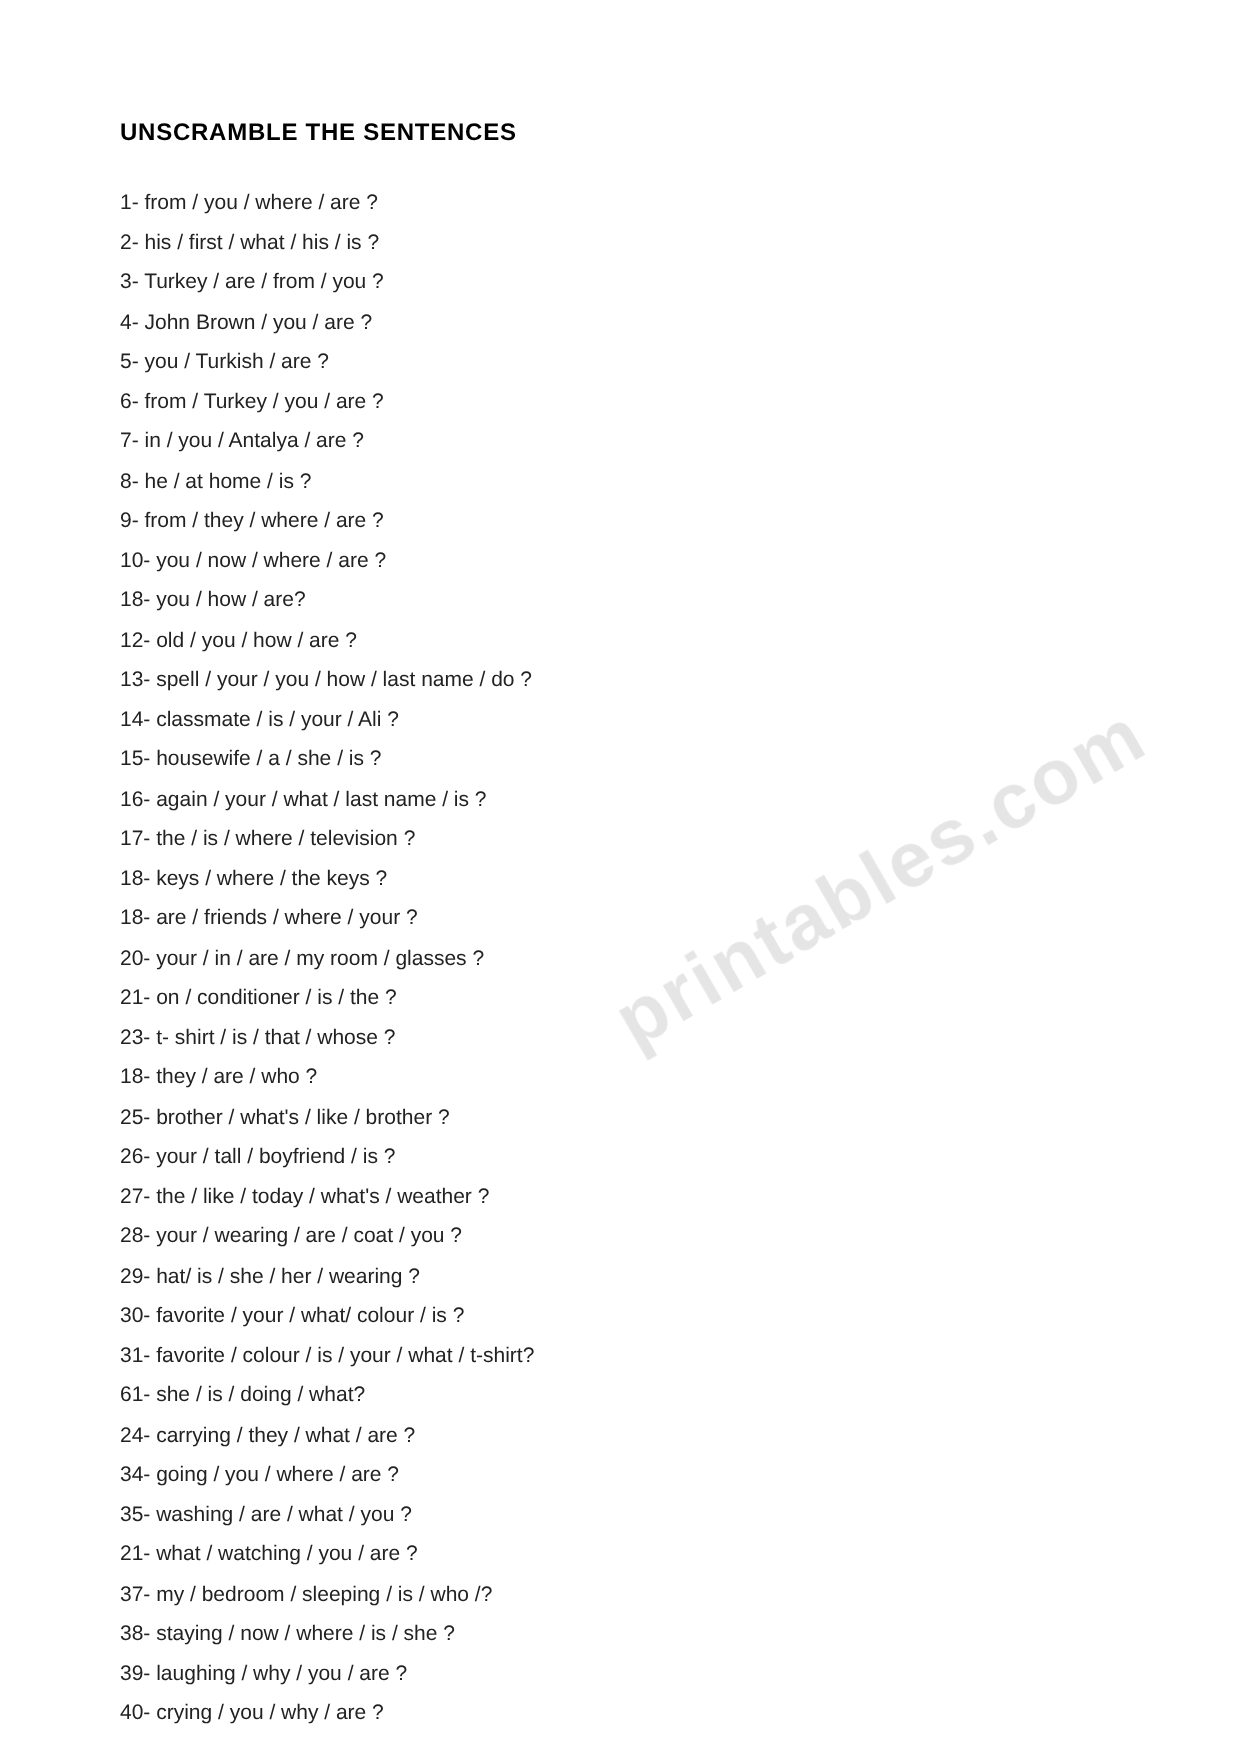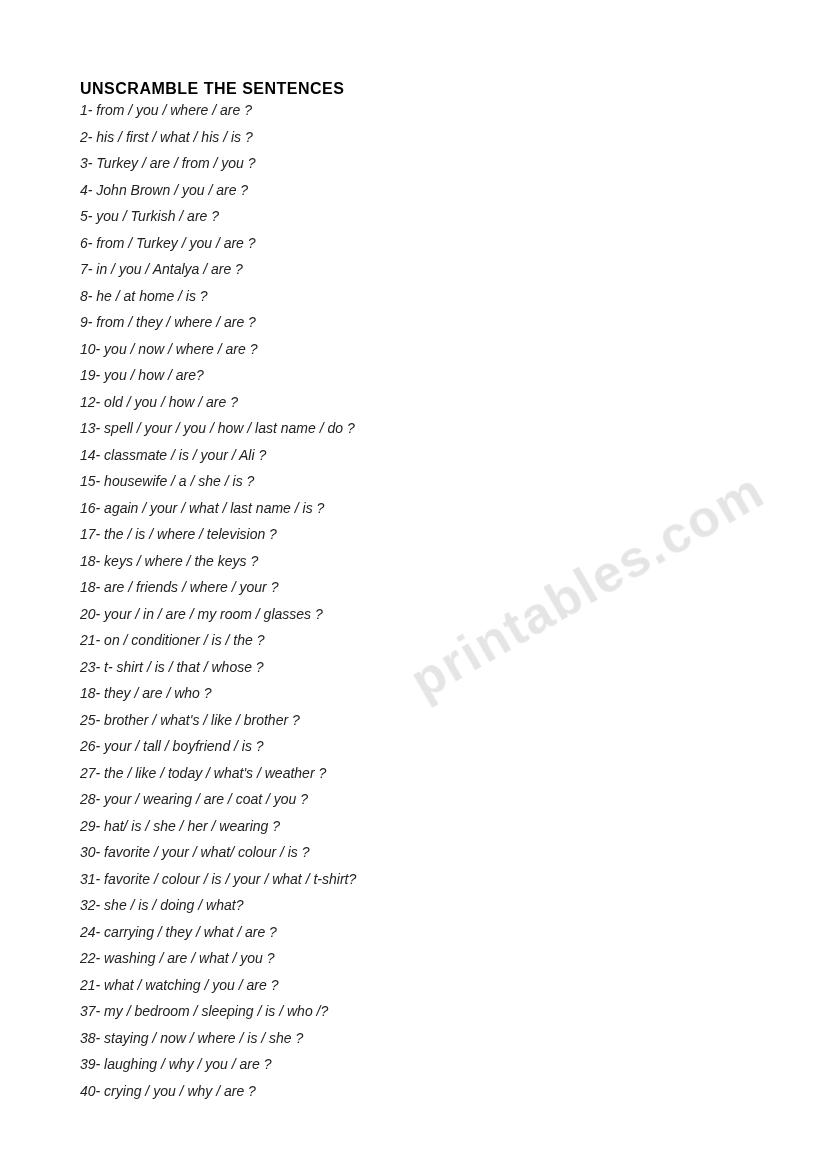--- a/index.html
+++ b/index.html
@@ -29,75 +29,76 @@
       pointer-events: none;
       white-space: nowrap;
       letter-spacing: 2px;
       transform-origin: center center;
     }
 
     .title {
       font-size: 16px;
       font-weight: bold;
       font-family: Arial, Helvetica, sans-serif;
+      margin-bottom: 24px;
       letter-spacing: 0.5px;
     }
 
     .sentences-list {
       font-size: 14px;
       font-family: Arial, Helvetica, sans-serif;
       line-height: 1.75;
       color: #222;
     }
 
     .sentence-item {
       display: block;
       margin-bottom: 2px;
-      font-style: italic;
     }
   </style>
 </head>
 <body>
 
 <div class="watermark">printables.com</div>
 
 <div class="title">UNSCRAMBLE THE SENTENCES</div>
 
 <div class="sentences-list">
 <span class="sentence-item">1- from / you / where / are ?</span>
     <span class="sentence-item">2- his / first / what / his / is ?</span>
     <span class="sentence-item">3- Turkey / are / from / you ?</span>
     <span class="sentence-item">4- John Brown / you  / are ?</span>
     <span class="sentence-item">5- you / Turkish / are ?</span>
     <span class="sentence-item">6- from / Turkey / you / are ?</span>
     <span class="sentence-item">7- in / you / Antalya / are ?</span>
     <span class="sentence-item">8- he / at home / is ?</span>
     <span class="sentence-item">9- from / they / where / are ?</span>
     <span class="sentence-item">10- you / now / where / are ?</span>
-    <span class="sentence-item">19- you / how / are?</span>
+    <span class="sentence-item">18- you / how / are?</span>
     <span class="sentence-item">12- old / you / how / are ?</span>
     <span class="sentence-item">13- spell / your / you / how / last name / do ?</span>
     <span class="sentence-item">14- classmate / is / your / Ali ?</span>
     <span class="sentence-item">15- housewife / a / she / is ?</span>
     <span class="sentence-item">16- again / your / what / last name / is ?</span>
     <span class="sentence-item">17- the / is / where / television ?</span>
     <span class="sentence-item">18- keys / where / the keys ?</span>
     <span class="sentence-item">18- are / friends / where / your ?</span>
     <span class="sentence-item">20- your / in / are / my room / glasses ?</span>
     <span class="sentence-item">21- on / conditioner / is / the ?</span>
     <span class="sentence-item">23- t- shirt / is / that / whose ?</span>
     <span class="sentence-item">18- they / are / who ?</span>
     <span class="sentence-item">25- brother / what's / like / brother ?</span>
     <span class="sentence-item">26- your / tall / boyfriend / is ?</span>
     <span class="sentence-item">27- the / like / today / what's / weather ?</span>
     <span class="sentence-item">28- your / wearing / are / coat / you ?</span>
     <span class="sentence-item">29- hat/ is / she / her / wearing ?</span>
     <span class="sentence-item">30- favorite / your / what/ colour / is ?</span>
     <span class="sentence-item">31- favorite / colour / is / your / what / t-shirt?</span>
-    <span class="sentence-item">32- she / is / doing / what?</span>
+    <span class="sentence-item">61- she / is / doing / what?</span>
     <span class="sentence-item">24- carrying / they / what / are ?</span>
-    <span class="sentence-item">22- washing / are / what / you ?</span>
+    <span class="sentence-item">34- going / you / where / are ?</span>
+    <span class="sentence-item">35- washing / are / what / you ?</span>
     <span class="sentence-item">21- what / watching / you / are ?</span>
     <span class="sentence-item">37- my / bedroom / sleeping / is / who /?</span>
     <span class="sentence-item">38- staying / now / where / is / she ?</span>
     <span class="sentence-item">39- laughing / why / you / are ?</span>
     <span class="sentence-item">40- crying / you / why / are ?</span>
   </div>
 
 </body></html>

